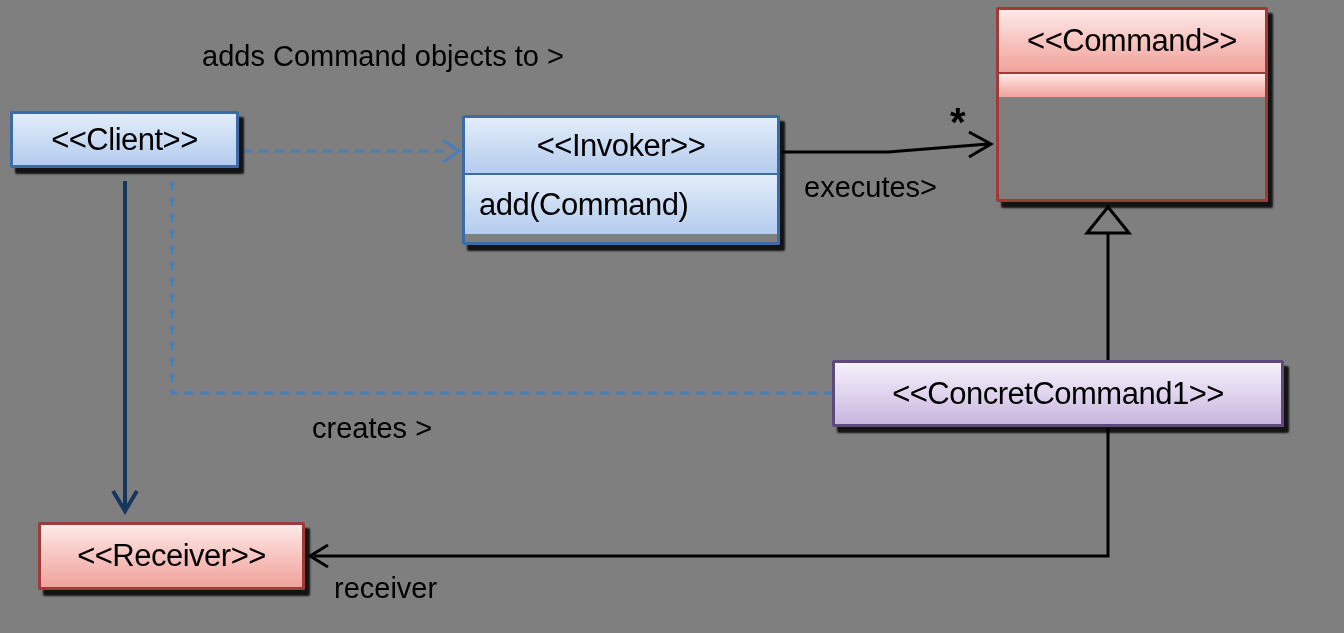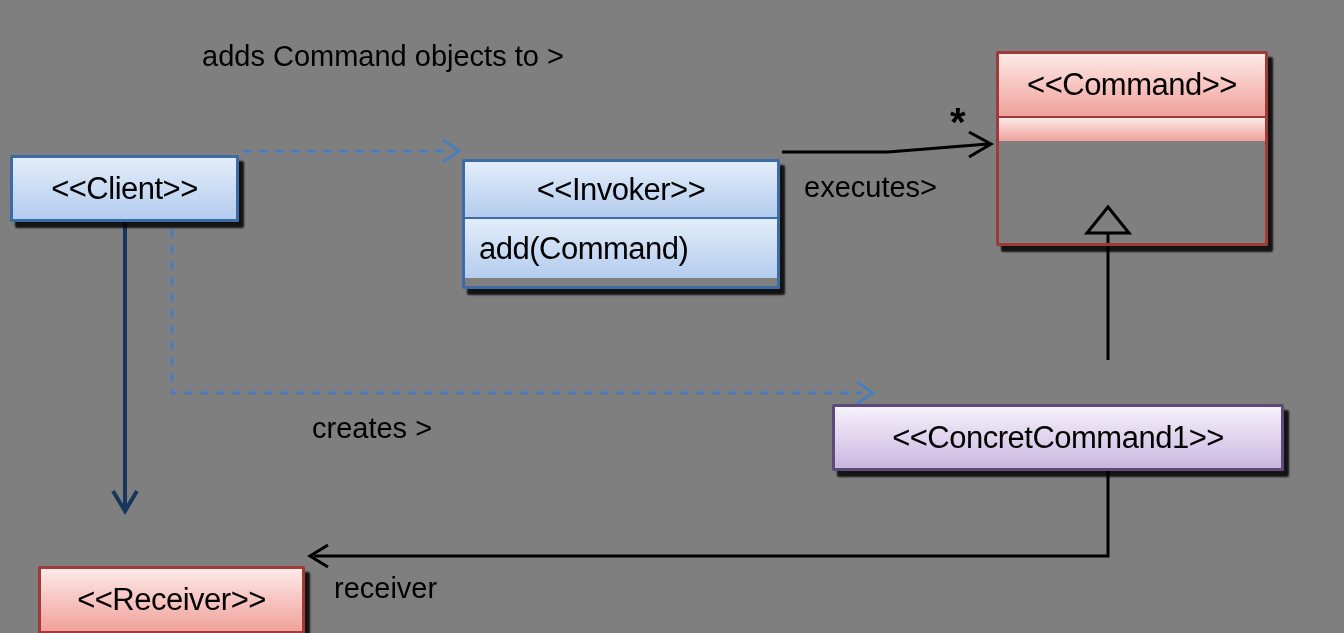--- a/index.html
+++ b/index.html
@@ -11,21 +11,20 @@
     font-family:"Liberation Sans",sans-serif;
     color:#000;
   }
   .canvas svg{position:absolute;left:0;top:0;z-index:1;}
   .uml-box{
     position:absolute;
     z-index:2;
     border-radius:2px;
     box-shadow:5px 6px 2px rgba(0,0,0,0.85);
     box-sizing:border-box;
-    margin-top:44px;
   }
   .blue-box{border:3px solid #3d6ba6;}
   .red-box{border:3px solid #9e3b38;}
   .purple-box{border:3px solid #5d4a7a;}
   .compartment{
     box-sizing:border-box;
     display:flex;align-items:center;justify-content:center;
     font-size:31px;
     letter-spacing:-0.5px;
     white-space:nowrap;
@@ -73,21 +72,21 @@
       <path d="M 1108 428 V 556 H 314"></path>
       <path d="M 328 545 L 310 556 L 328 567"></path>
     </g>
 
     <g stroke="#17365d" stroke-width="4" fill="none">
       <path d="M 125 181 V 508"></path>
       <path d="M 113 491 L 125 511 L 137 491"></path>
     </g>
   </svg>
 
-  <div class="uml-box blue-box" style="left:10px;top:111px;width:229px;height:67px;">
+  <div class="uml-box blue-box" style="left:10px;top:111px;width:229px;height:57px;">
     <div class="compartment blue-grad" style="height:100%;">&lt;&lt;Client&gt;&gt;</div>
   </div>
 
   <div class="uml-box blue-box" style="left:462px;top:115px;width:318px;height:130px;">
     <div class="compartment blue-grad" style="height:55px;">&lt;&lt;Invoker&gt;&gt;</div>
     <div class="compartment blue-grad div-blue left-align" style="height:61px;">add(Command)</div>
   </div>
 
   <div class="uml-box red-box" style="left:996px;top:7px;width:272px;height:195px;">
     <div class="compartment red-grad" style="height:62px;">&lt;&lt;Command&gt;&gt;</div>

